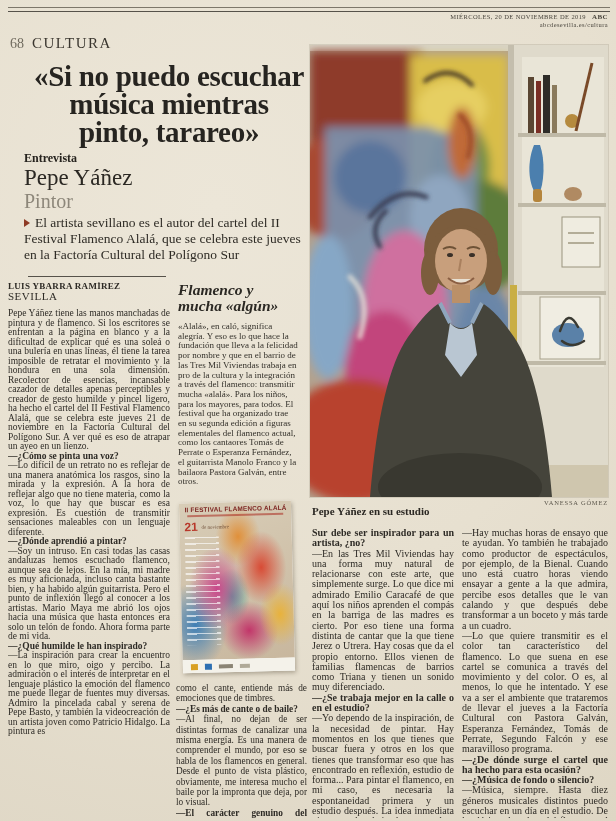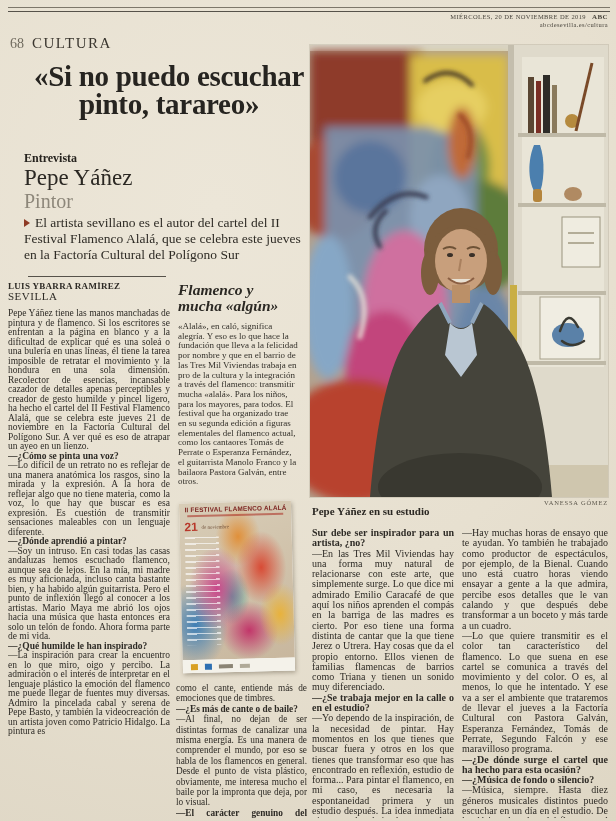--- a/index.html
+++ b/index.html
@@ -85,20 +85,21 @@
       <span class="section">CULTURA</span>
     </div>
     <div class="mast-right">
       <div><span>MIÉRCOLES, 20 DE NOVIEMBRE DE 2019</span><b>ABC</b></div>
       <div>abcdesevilla.es/cultura</div>
     </div>
   </header>
 
   <h1 class="headline">
     <span>«Si no puedo escuchar</span>
+    <span>música mientras</span>
     <span>pinto, tarareo»</span>
   </h1>
   <div class="kicker">Entrevista</div>
   <div class="person">Pepe Yáñez</div>
   <div class="role">Pintor</div>
 
   <div class="lead">
     <span class="arrow"></span><span>El artista sevillano es el autor del cartel del II Festival Flamenco Alalá, que se celebra este jueves en la Factoría Cultural del Polígono Sur</span>
   </div>
 

